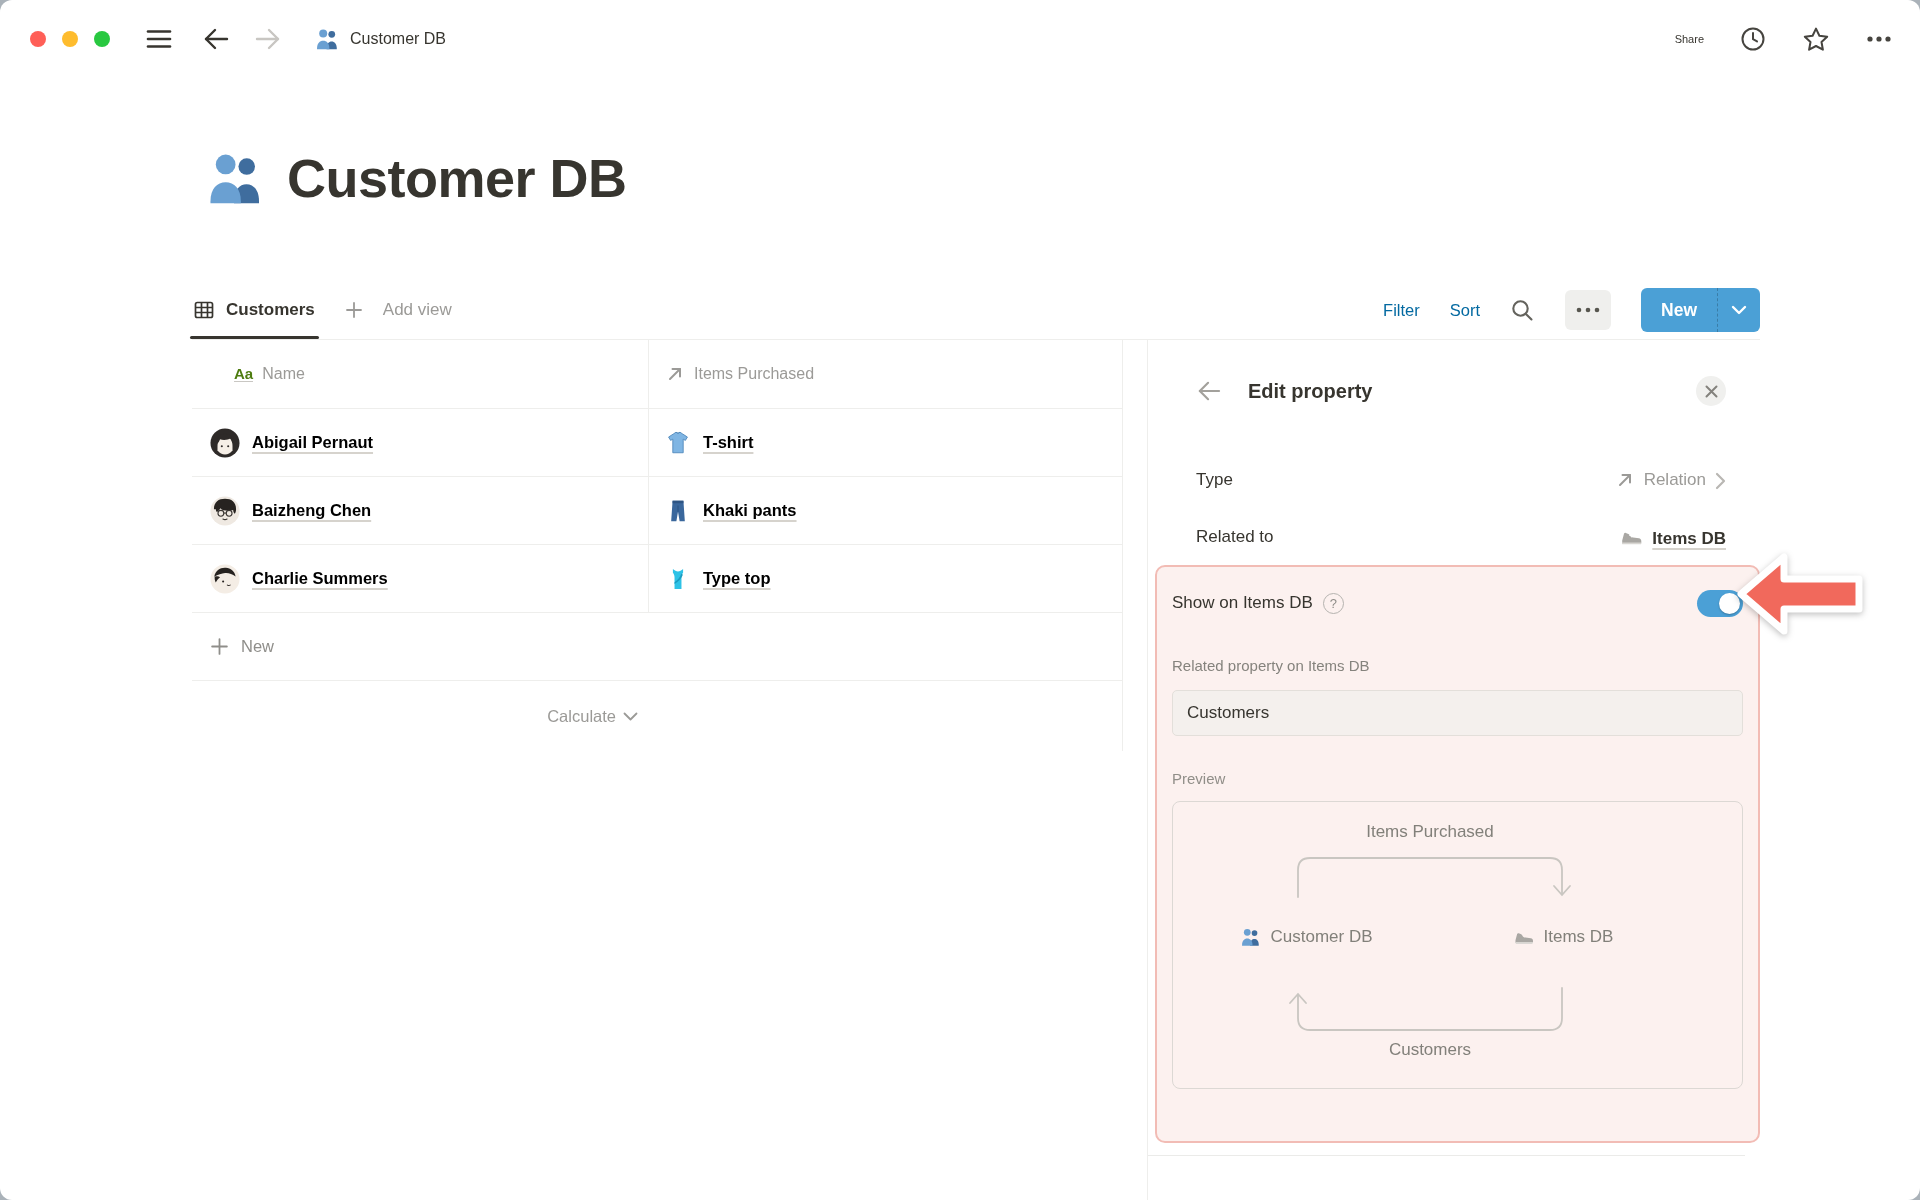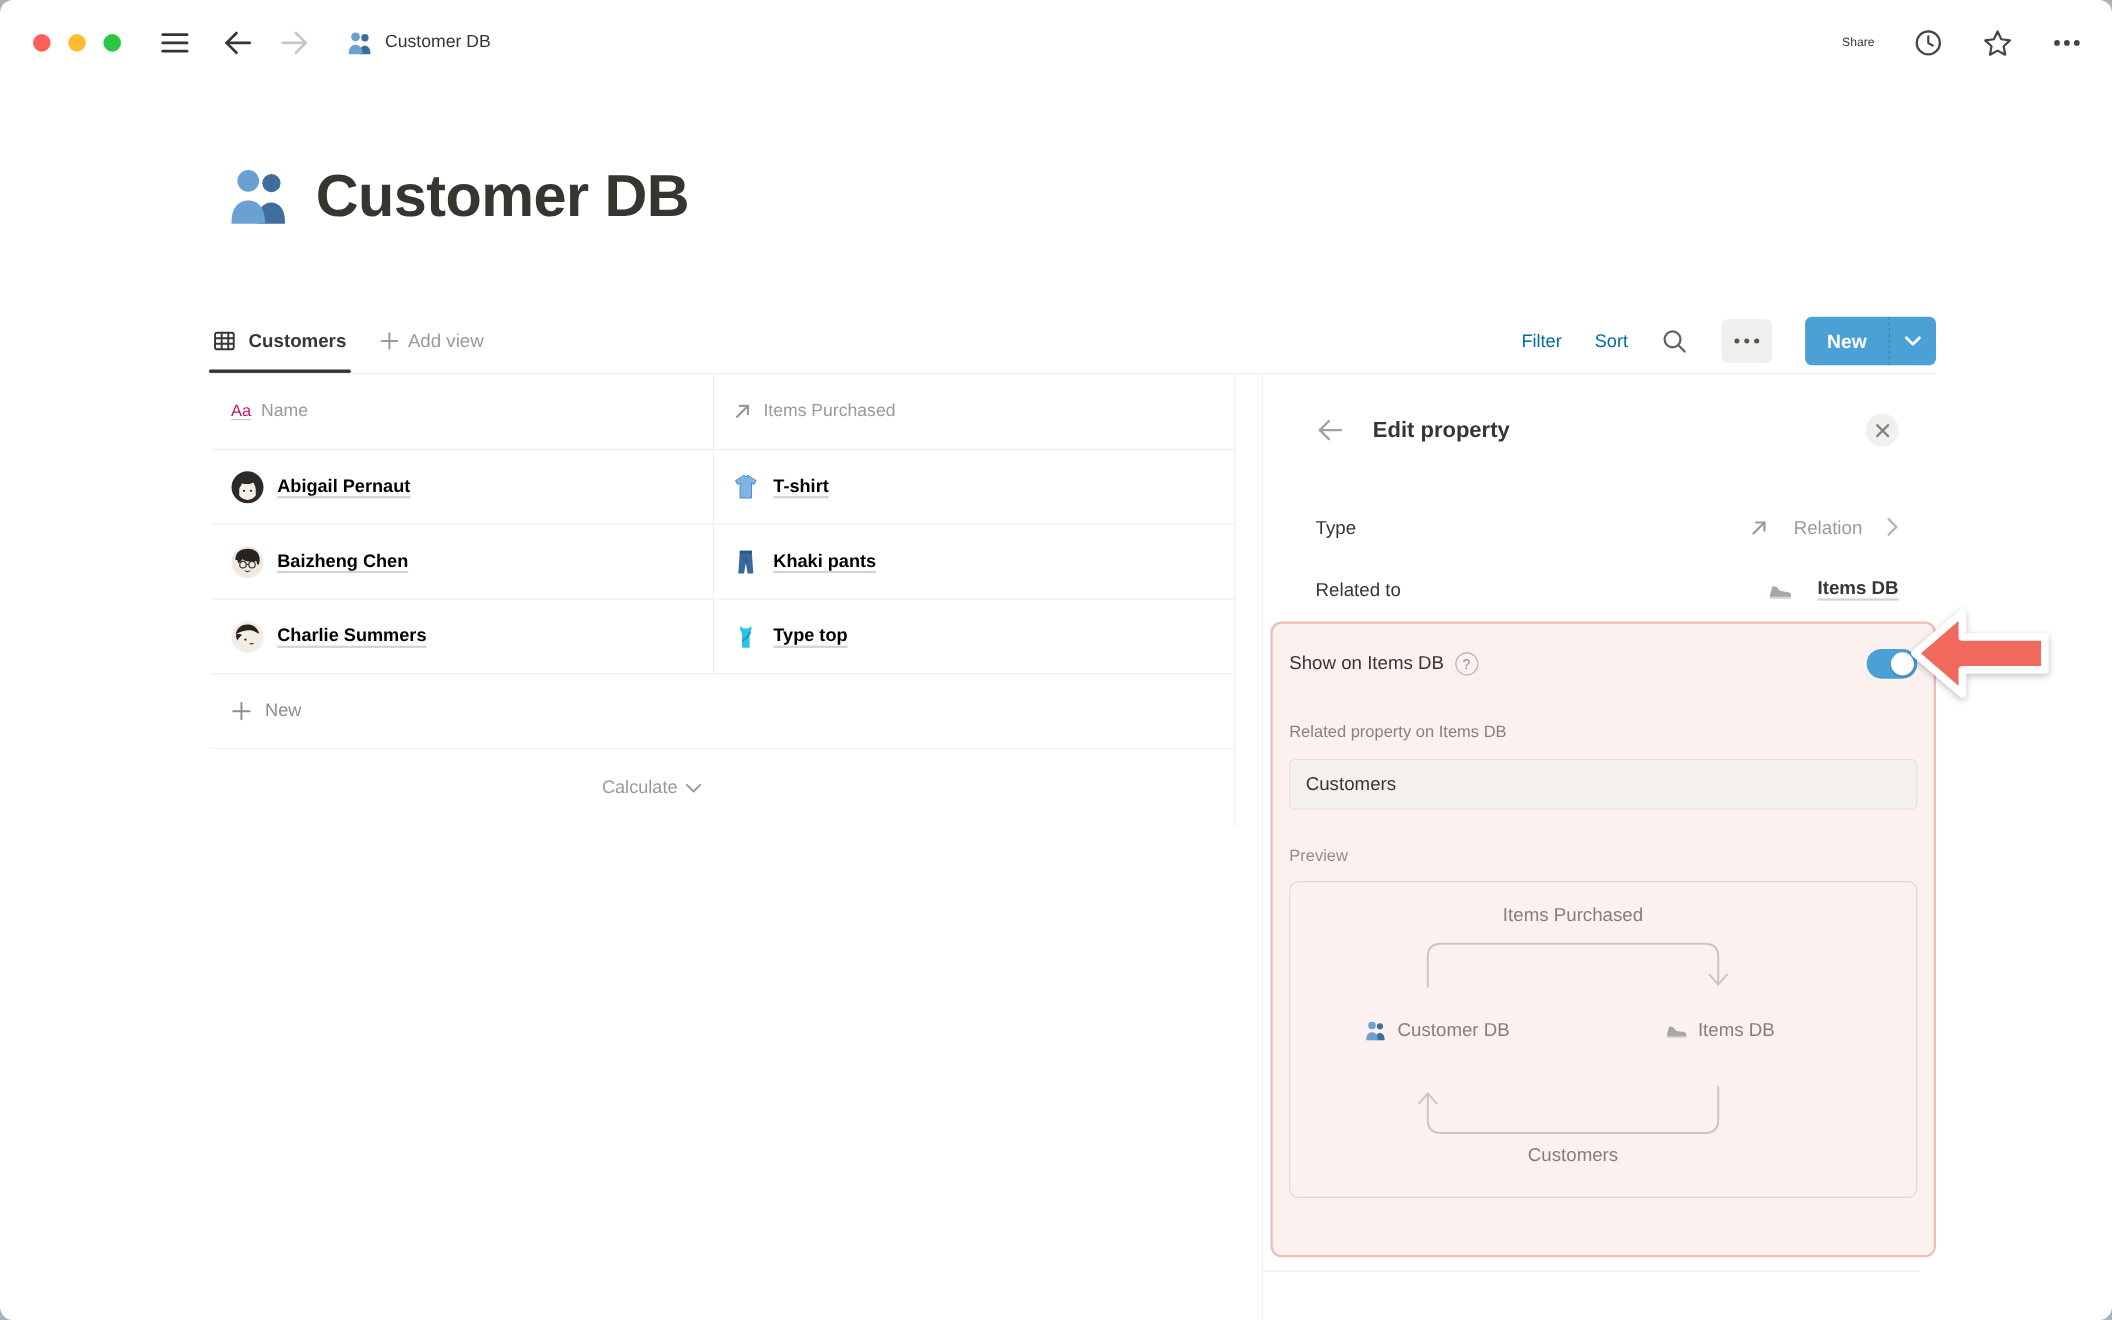--- a/index.html
+++ b/index.html
@@ -25,60 +25,60 @@
   .page-title{position:absolute;left:203px;top:146px;display:flex;align-items:center;gap:20px;}
   .page-title .t{font-size:54px;font-weight:700;letter-spacing:-0.5px;}
 
   
   .viewbar{position:absolute;left:192px;top:281px;width:1568px;height:58px;
            display:flex;align-items:center;}
   .tab{position:relative;display:flex;align-items:center;gap:10px;height:58px;
        font-size:17px;font-weight:600;color:#37352f;cursor:pointer;}
   .tab .tab-underline{position:absolute;left:-2px;right:-4px;bottom:0;height:3px;
        background:#37352f;border-radius:2px;}
-  .add-view{display:flex;align-items:center;gap:8px;margin-left:30px;color:#9b9a97;
+  .add-view{display:flex;align-items:center;gap:20px;margin-left:30px;color:#9b9a97;
        font-size:17px;cursor:pointer;}
   .vb-right{margin-left:auto;display:flex;align-items:center;gap:30px;}
   .vb-txt{font-size:16.5px;color:#0369a1;cursor:pointer;}
   .dots-btn{width:46px;height:40px;background:#efefed;border-radius:6px;display:flex;
        align-items:center;justify-content:center;cursor:pointer;}
   .new-btn{display:flex;align-items:stretch;height:44px;background:#4BA0D6;border-radius:6px;
        color:#fff;cursor:pointer;overflow:hidden;}
   .new-btn .lbl{display:flex;align-items:center;padding:0 20px;font-size:17.5px;font-weight:700;}
   .new-btn .chev{display:flex;align-items:center;justify-content:center;width:42px;
        border-left:1px dashed rgba(0,0,0,0.22);}
   .tabline{position:absolute;left:192px;top:339px;width:1568px;height:1px;background:#eeeeec;}
 
   
   .table{position:absolute;left:192px;top:340px;width:931px;border-right:1px solid #eeeeec;box-sizing:border-box;}
   .trow{display:flex;border-bottom:1px solid #eeeeec;}
   .c1{width:456px;display:flex;align-items:center;padding-left:18px;box-sizing:border-box;gap:12px;}
   .c2{flex:1;display:flex;align-items:center;padding-left:16px;box-sizing:border-box;gap:12px;
       border-left:1px solid #eeeeec;}
   .thead{height:68px;color:#9b9a97;font-size:16px;}
   .thead .hcell{display:flex;align-items:center;gap:9px;}
-  .aa{font-size:15px;font-weight:400;color:#be185d;border-bottom:1.5px solid #c9c7c3;line-height:1.05;}
+  .aa{font-size:15px;font-weight:700;color:#4d7c0f;border-bottom:1.5px solid #c9c7c3;line-height:1.05;margin-left:24px;}
   .drow{height:67px;font-size:16.5px;}
   .cell-link{font-weight:600;color:#000000;text-decoration:underline;
       text-decoration-color:#d6d3cd;text-decoration-thickness:1.5px;text-underline-offset:4px;cursor:pointer;}
   .new-row{height:67px;display:flex;align-items:center;gap:12px;padding-left:18px;
       color:#8f8e8a;font-size:16.5px;border-bottom:1px solid #eeeeec;cursor:pointer;}
   .calc-row{height:70px;display:flex;}
   .calc-inner{width:456px;display:flex;align-items:center;justify-content:flex-end;
       padding-right:10px;box-sizing:border-box;gap:7px;color:#9b9a97;font-size:16.5px;cursor:pointer;}
 
   
   .panel-divider{position:absolute;left:1147px;top:340px;bottom:0;width:1px;background:#eeeeec;}
   .panel-header{position:absolute;left:1196px;top:370px;width:530px;height:42px;
       display:flex;align-items:center;text-align:center;}
   .panel-header .ttl{margin-left:26px;font-size:20px;font-weight:700;}
   .close-btn{margin-left:auto;width:30px;height:30px;border-radius:50%;background:#f0f0ee;
       display:flex;align-items:center;justify-content:center;cursor:pointer;}
   .prop-row{position:absolute;left:1196px;width:530px;height:40px;display:flex;align-items:center;font-size:17px;}
-  .prop-row .val{margin-left:auto;display:flex;align-items:flex-start;gap:22px;cursor:pointer;}
+  .prop-row .val{margin-left:auto;display:flex;align-items:flex-end;gap:9px;cursor:pointer;}
   .muted{color:#9b9a97;}
   .rel-db{font-weight:600;color:#37352f;text-decoration:underline;text-decoration-color:#d6d3cd;
       text-decoration-thickness:1.5px;text-underline-offset:4px;}
 
   .hl-box{position:absolute;left:1155px;top:565px;width:605px;height:578px;box-sizing:border-box;
       background:#FCF1EF;border:2px solid #F2BCB5;border-radius:10px;padding:12px 15px;}
   .show-row{height:48px;display:flex;align-items:center;font-size:17px;color:#37352f;}
   .help{width:21px;height:21px;border-radius:50%;border:1.5px solid #b5b3af;color:#8f8d89;
       font-size:13px;display:flex;align-items:center;justify-content:center;margin-left:10px;box-sizing:border-box;}
   .toggle{margin-left:auto;width:46px;height:27px;border-radius:14px;background:#4BA0D6;

